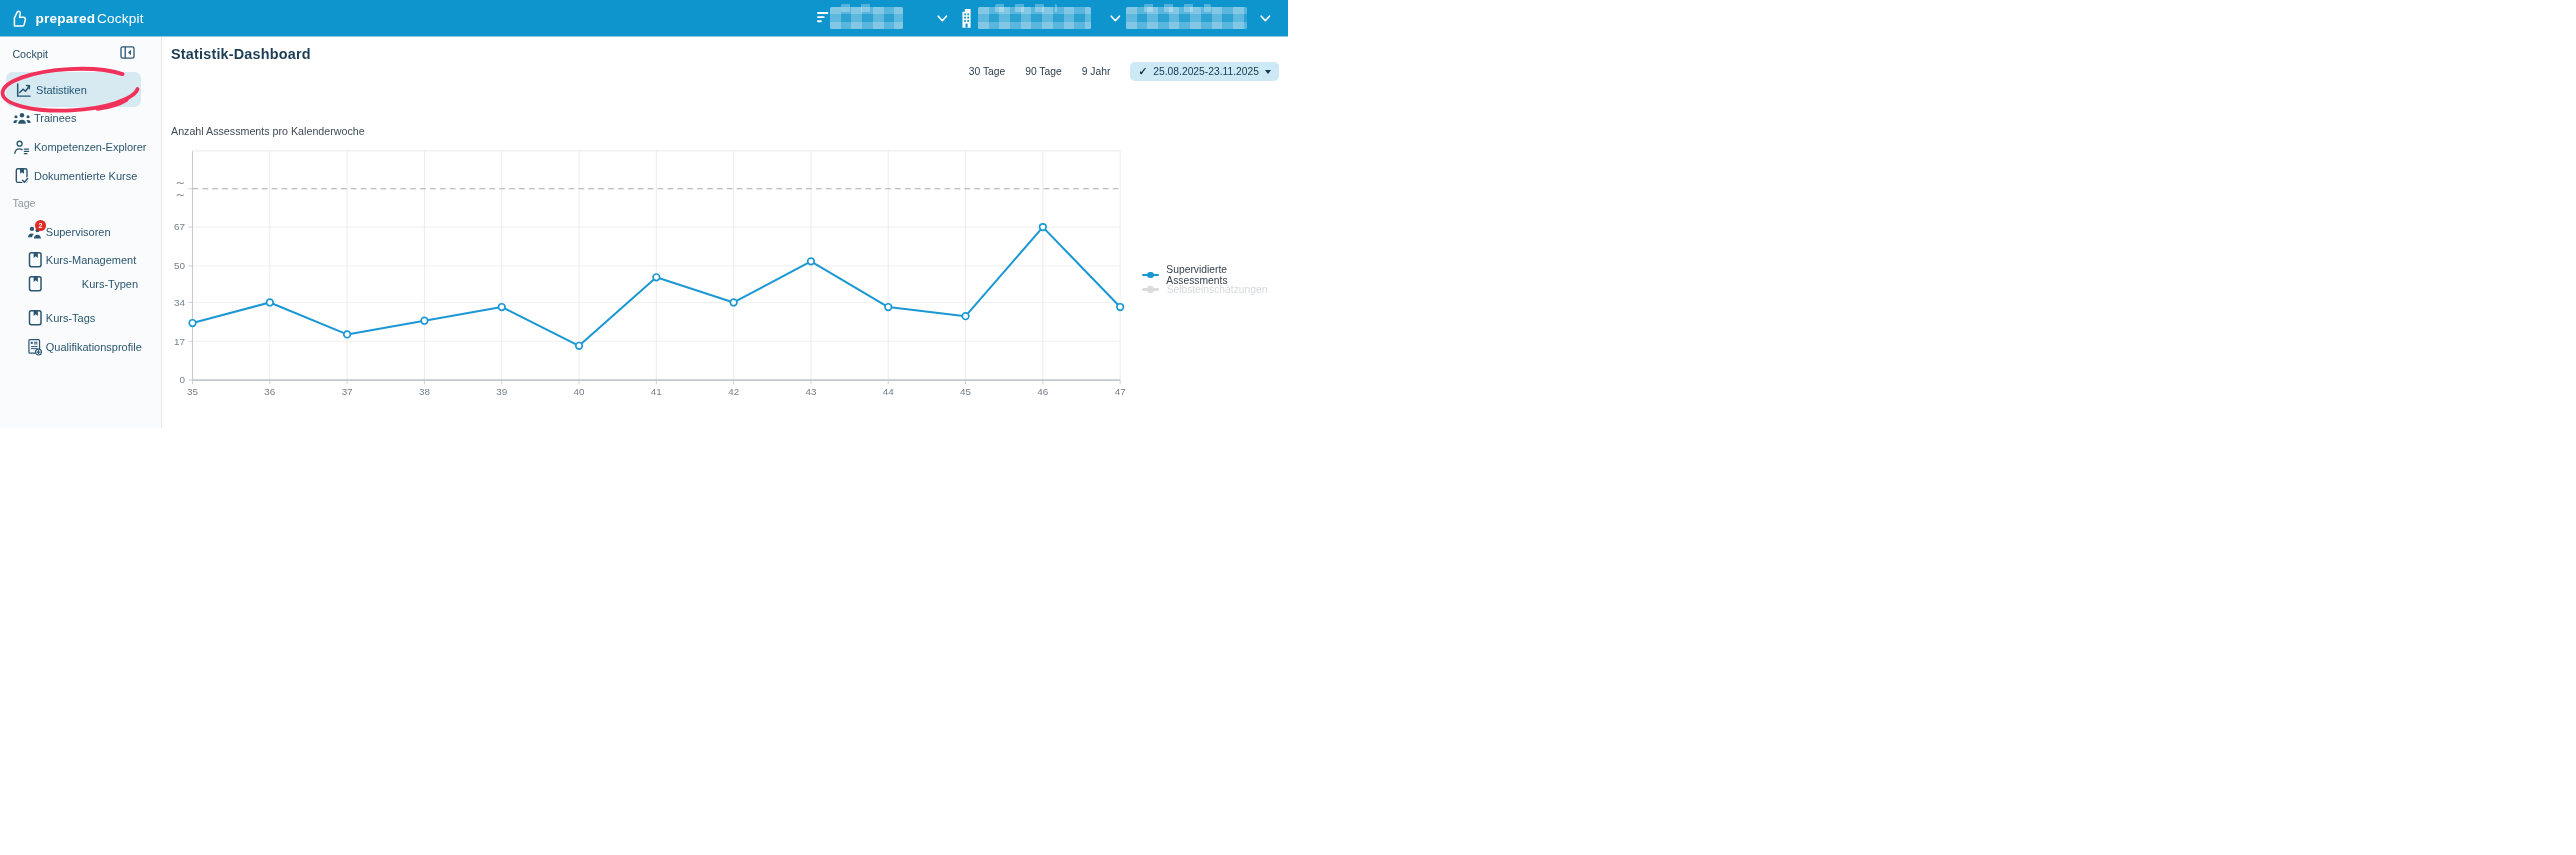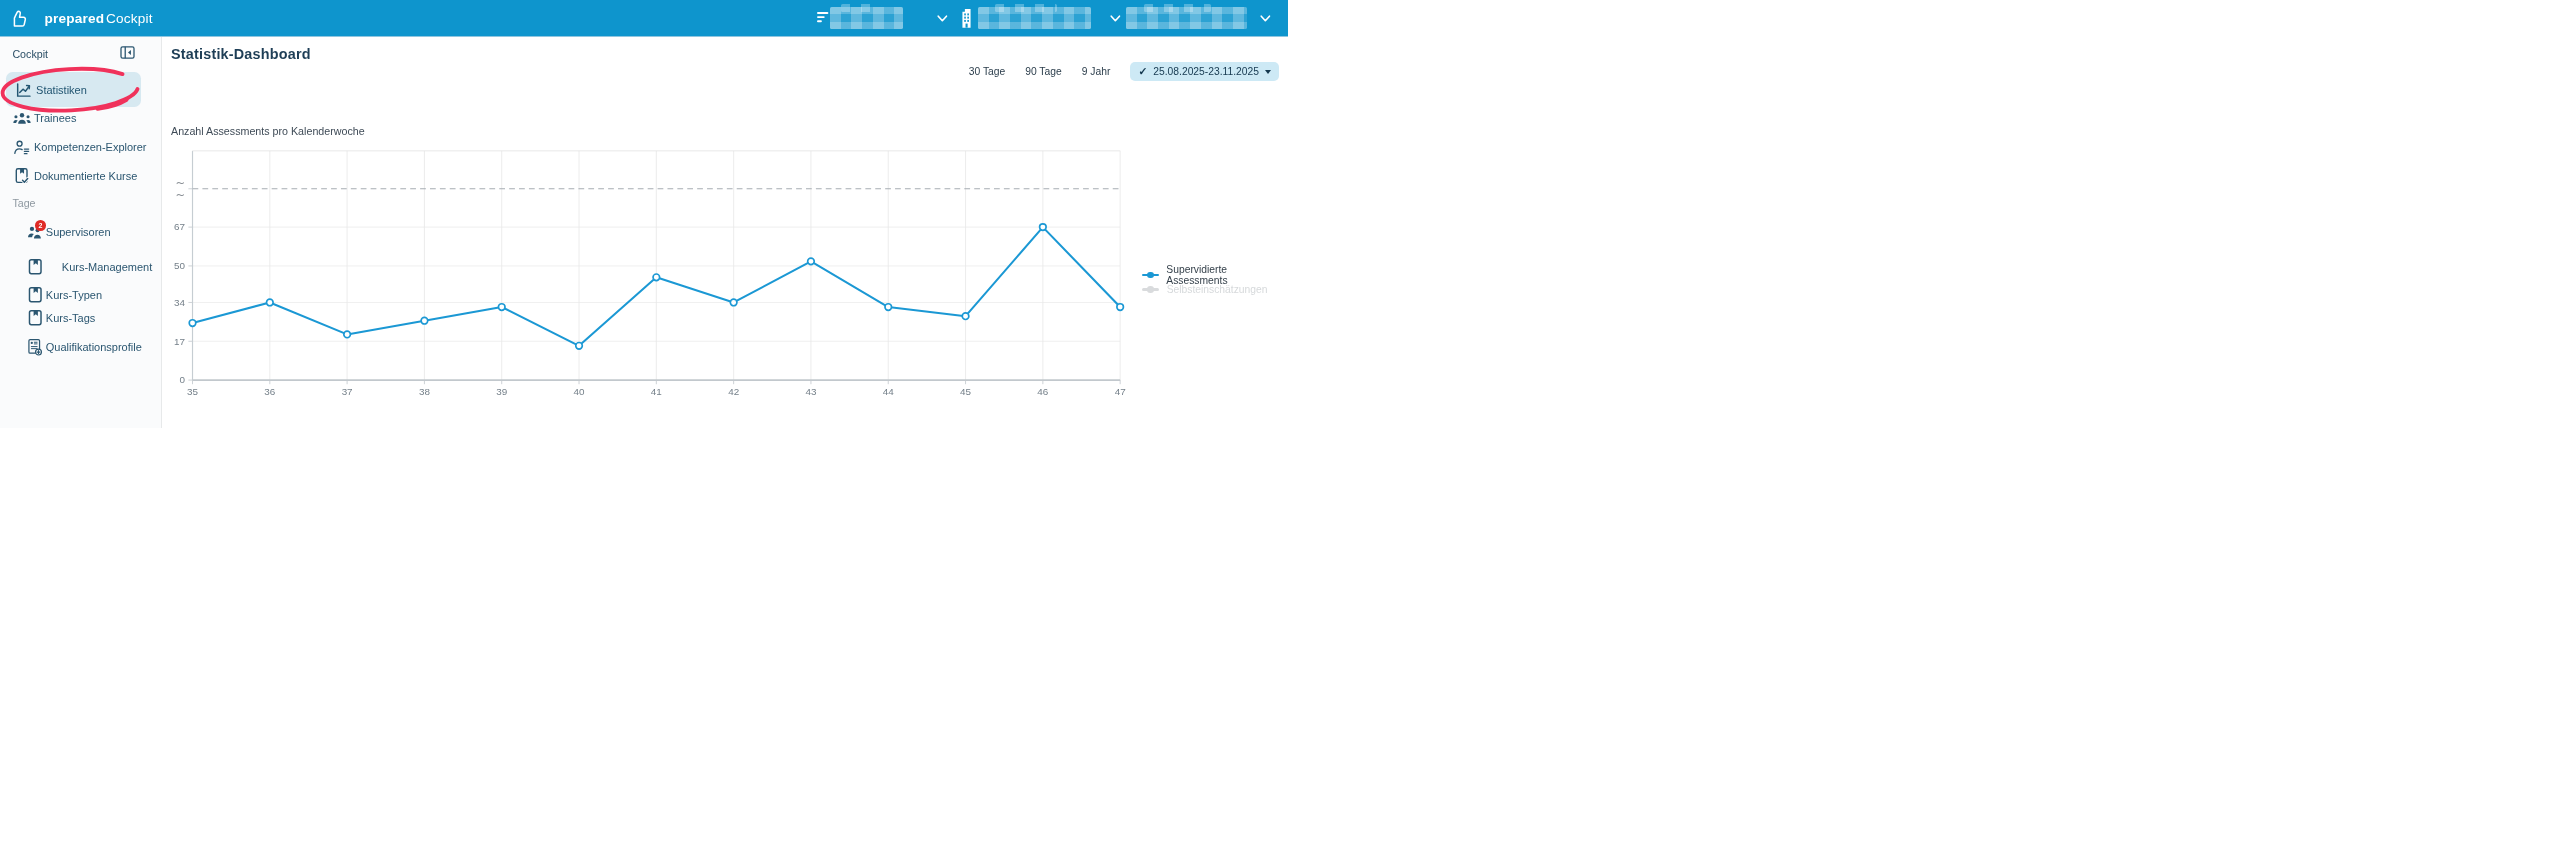--- a/index.html
+++ b/index.html
@@ -1,21 +1,21 @@
 <!DOCTYPE html>
 <html style="font-size:13px"><head>
 <meta charset="utf-8">
 <style>
   * { margin:0; padding:0; box-sizing:border-box; }
   html,body { width:1288px; height:428px; }
   body { font-family:"Liberation Sans", sans-serif; background:#fff; overflow:hidden; position:relative; }
 
   
   .header { position:absolute; left:0; top:0; width:1288px; height:37px; background:#0e95cd; border-bottom:0.8px solid #8fc6e0; }
-  .logo { position:absolute; left:8.2px; top:0; height:37px; display:flex; align-items:center; gap:15px;text-align:center; }
+  .logo { position:absolute; left:8.2px; top:0; height:37px; display:flex; align-items:center; gap:6px;text-align:center; }
   .logo-text { color:#fff; font-size:13.6px; letter-spacing:0.2px; }
   .logo-text .bold { font-weight:700; }
   .logo-text .light { font-weight:400; margin-left:1.6px; }
   .hdr-icon { position:absolute; }
   .redacted { position:absolute; top:7.4px; height:22px; border-radius:1.6px;
     background-image:
       repeating-linear-gradient(90deg, rgba(255,255,255,.30) 0 10.7px, rgba(255,255,255,.08) 10.7px 21.4px),
       repeating-linear-gradient(180deg, rgba(255,255,255,.26) 0 7.4px, rgba(255,255,255,.05) 7.4px 15px);
   }
   .redacted::after{ content:""; position:absolute; left:15%; top:-3.3px; width:55%; height:8.2px; border-radius:1.6px;
@@ -170,31 +170,31 @@
         <circle cx="6" cy="4.8" r="2.6" fill="#2b5670"></circle>
         <path d="M1.2 15 c0-3 1.9-4.8 4.6-4.8 c1 0 1.9 0.25 2.6 0.7 c-1.4 1.1-2.1 2.6-2.2 4.1 z" fill="#2b5670"></path>
         <circle cx="12.8" cy="6.4" r="2.4" fill="#2b5670"></circle>
         <path d="M8.4 16.3 c0-2.8 1.8-4.5 4.3-4.5 c2.4 0 4.1 1.7 4.1 4.5 z" fill="#2b5670"></path>
       </svg>
       <span class="badge" style="left:10px; top:-5px;">2</span>
     </span>
     <span class="lbl">Supervisoren</span>
   </div>
 
-  <div class="nav-row admin" style="top:216px;gap:16px;">
+  <div class="nav-row admin" style="top:209px;">
     <span class="ic">
       <svg width="16.5" height="17.3" viewBox="0 0 20 21">
         <rect x="3" y="2" width="14" height="17" rx="2.2" fill="none" stroke="#2b5670" stroke-width="1.8"></rect>
         <path d="M8 2 v6.6 l2.6-2.1 l2.6 2.1 V2 z" fill="#2b5670"></path>
       </svg>
     </span>
     <span class="lbl">Kurs-Management</span>
   </div>
 
-  <div class="nav-row admin" style="top:244px;">
+  <div class="nav-row admin" style="top:233px;gap:36px;">
     <span class="ic">
       <svg width="16.5" height="17.3" viewBox="0 0 20 21">
         <rect x="3" y="2" width="14" height="17" rx="2.2" fill="none" stroke="#2b5670" stroke-width="1.8"></rect>
         <path d="M8 2 v6.6 l2.6-2.1 l2.6 2.1 V2 z" fill="#2b5670"></path>
       </svg>
     </span>
     <span class="lbl">Kurs-Typen</span>
   </div>
 
   <div class="nav-row admin" style="top:267px;">

